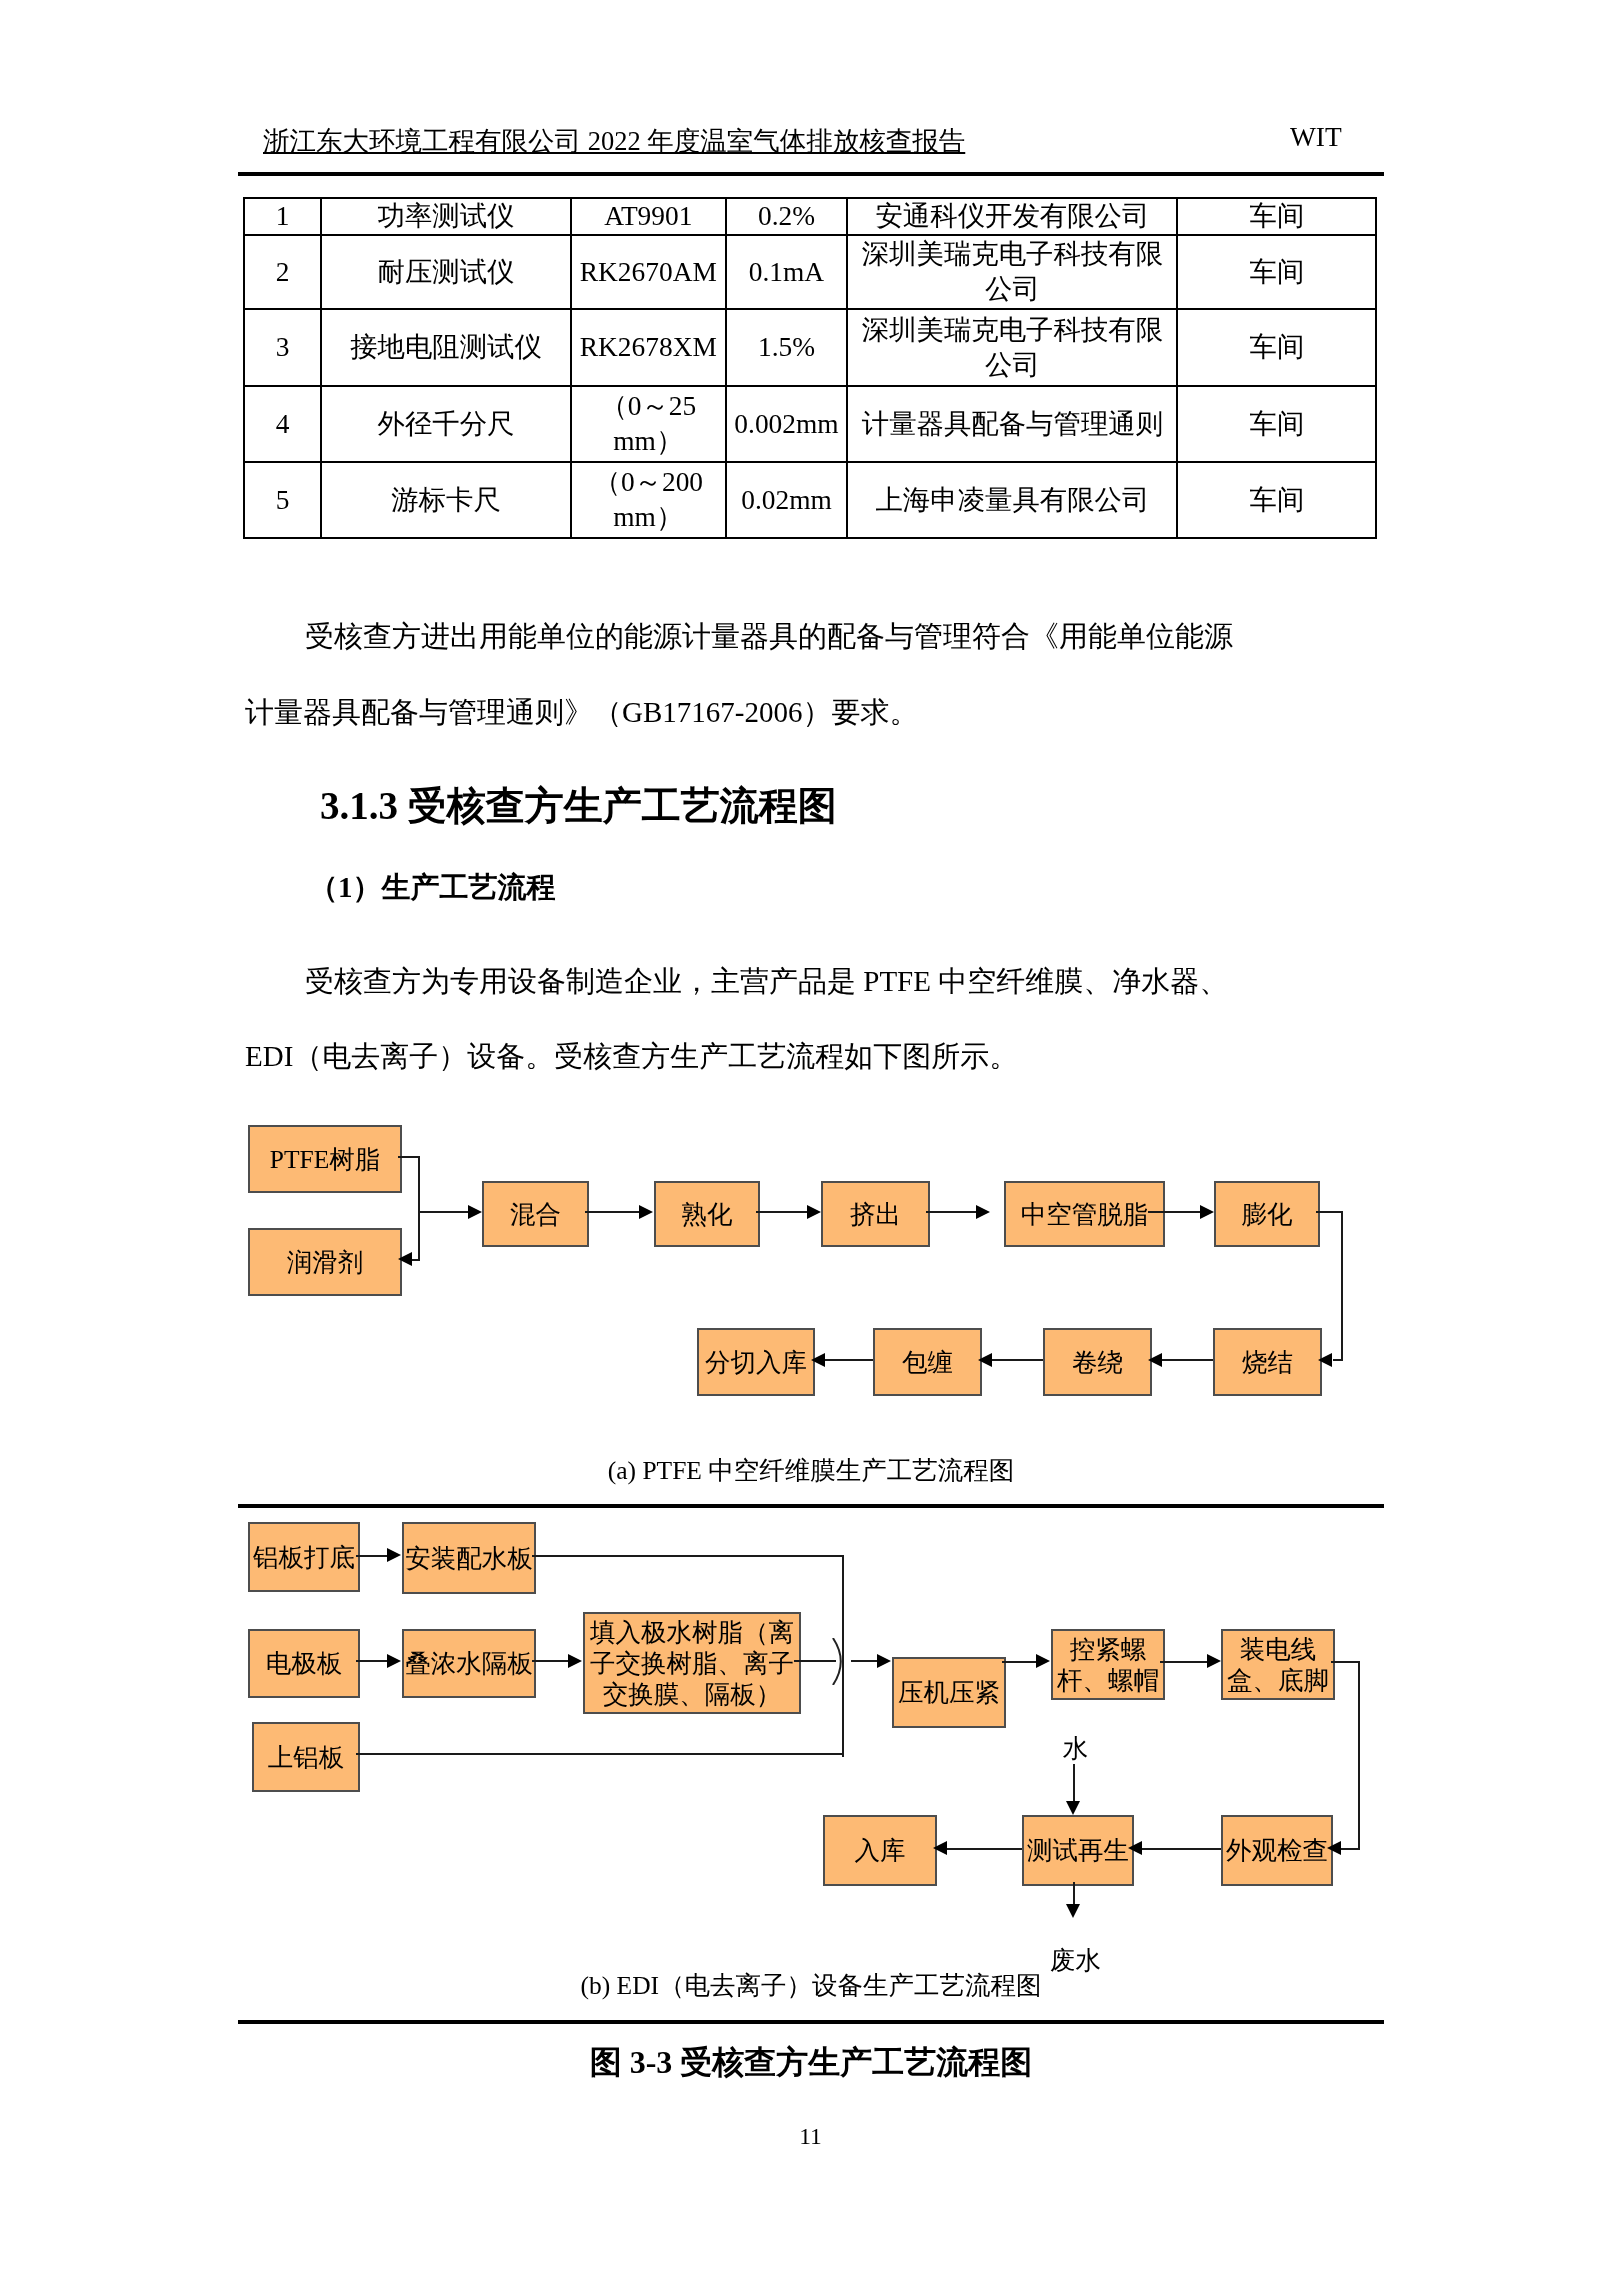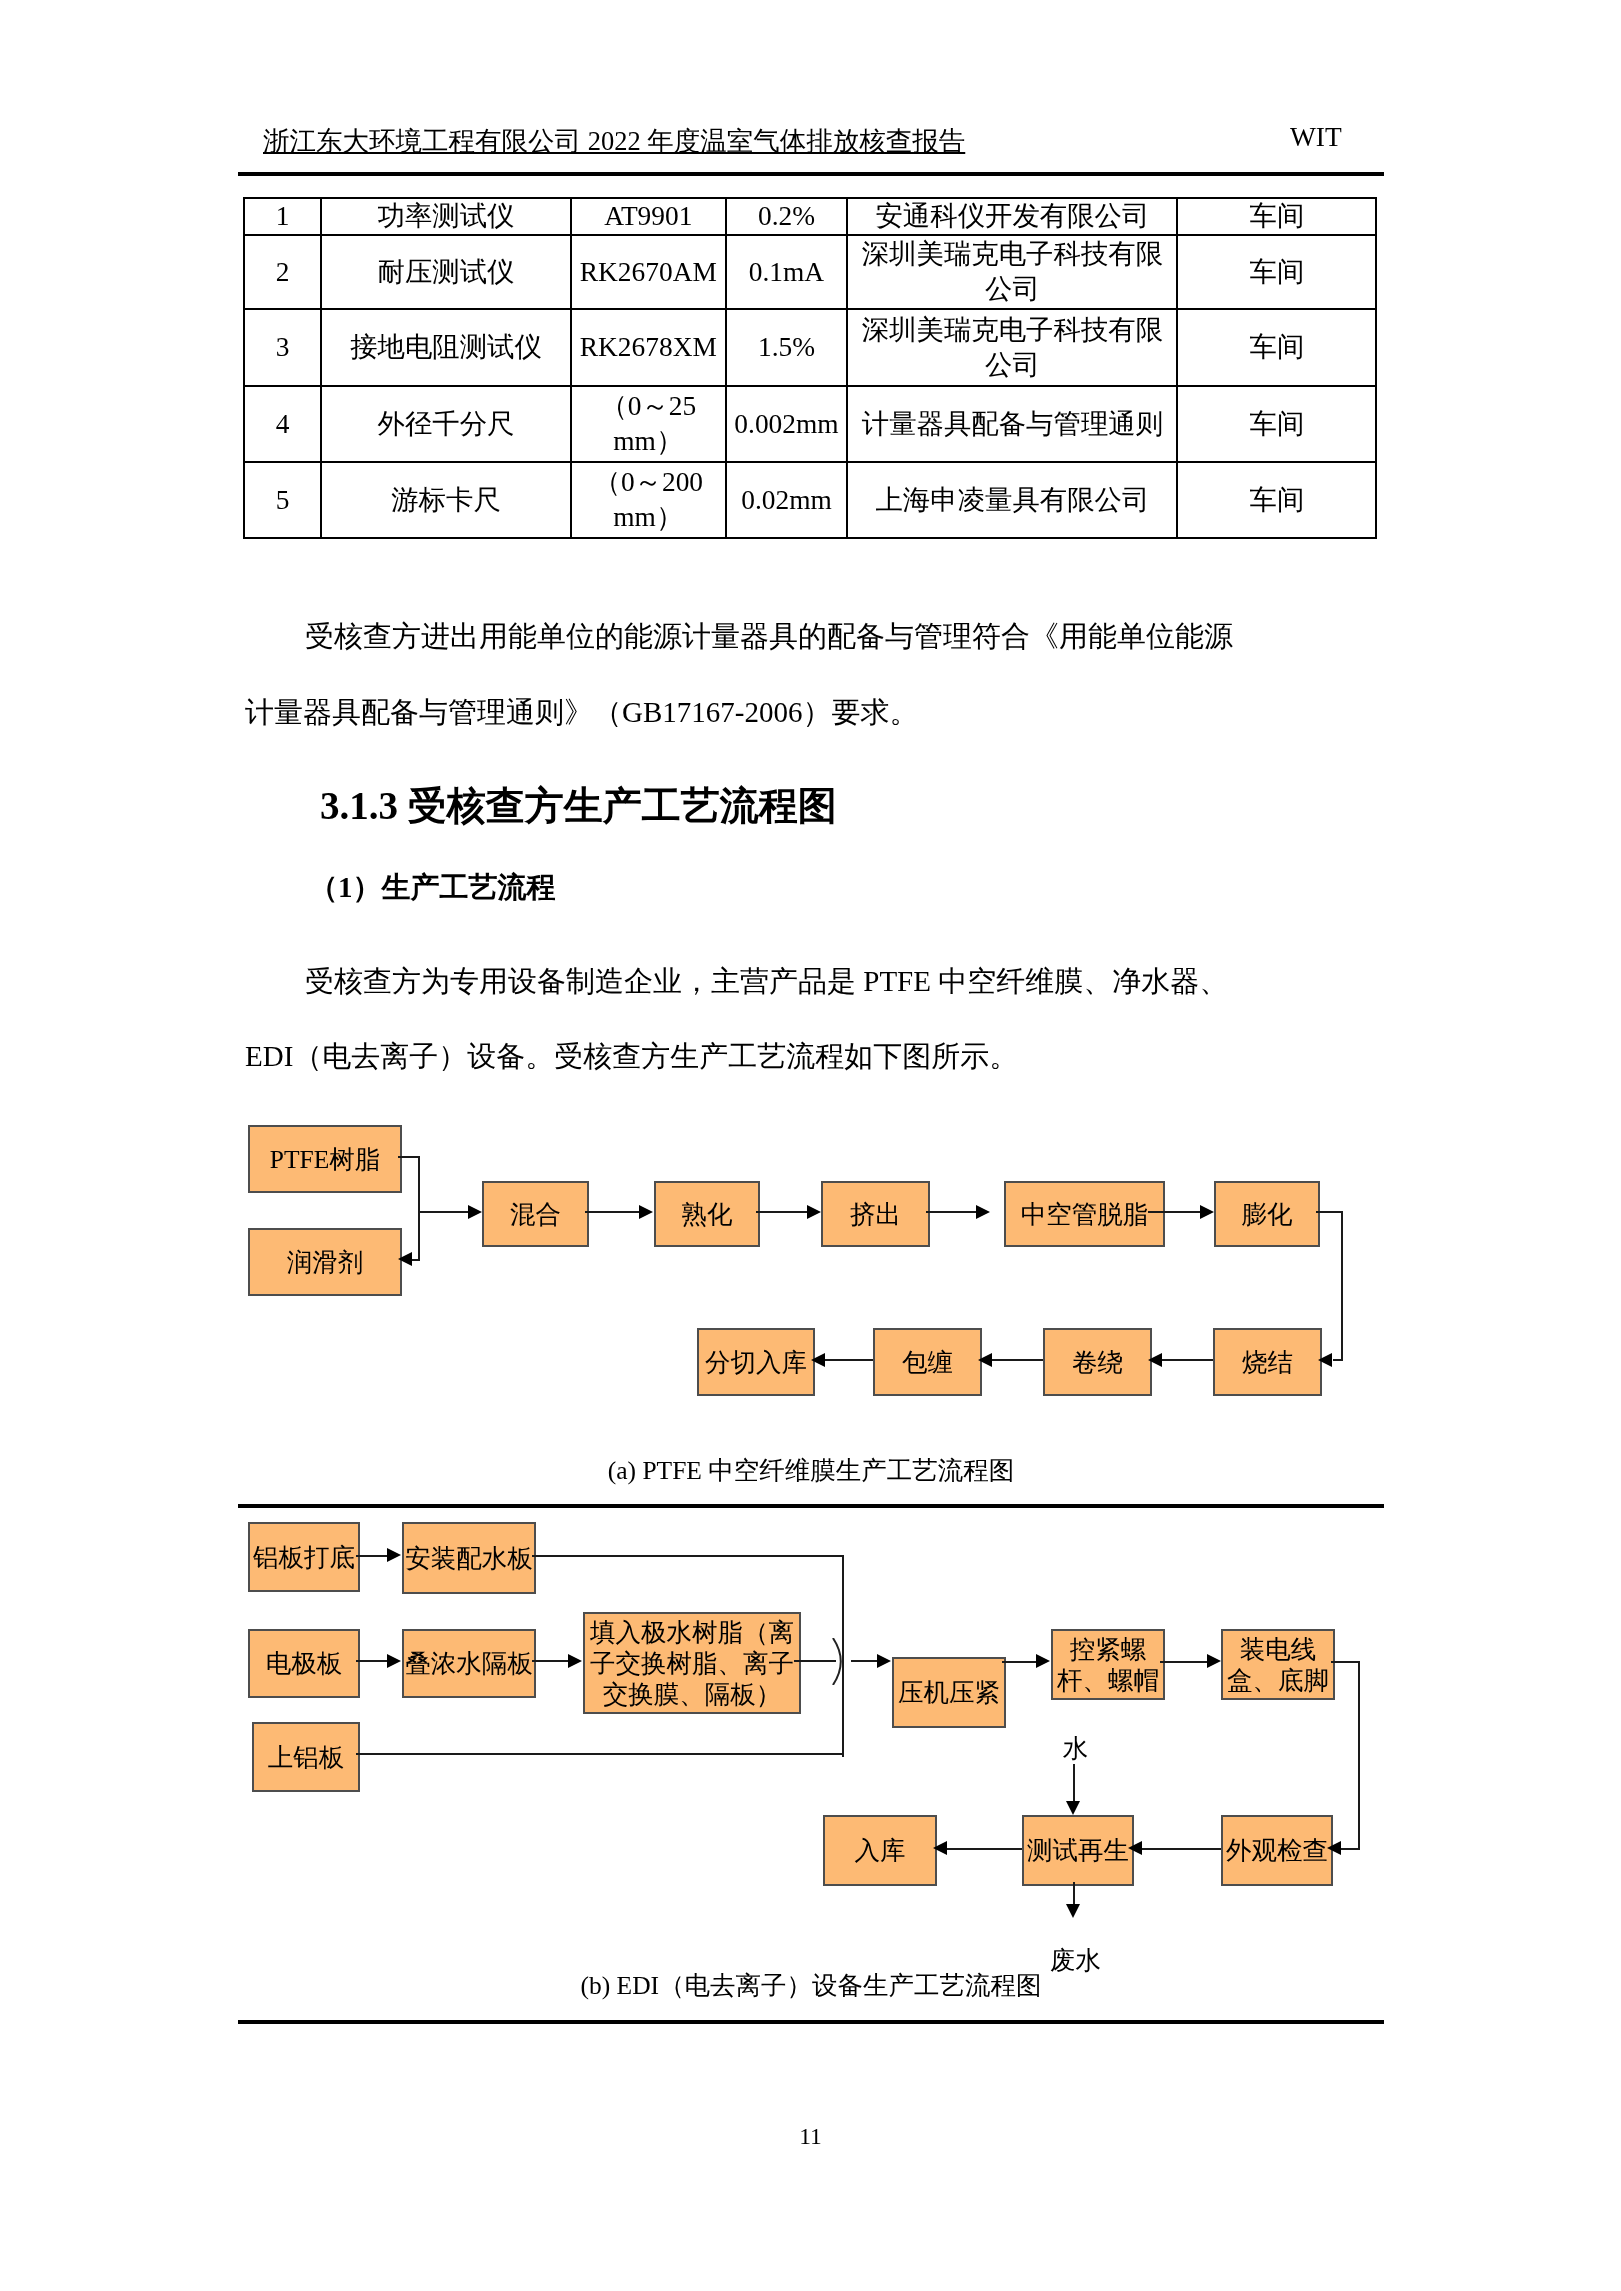--- a/index.html
+++ b/index.html
@@ -187,16 +187,17 @@
   <div class="tri tri-l" style="left:1128px;top:1841px;"></div>
   <div class="hl" style="left:947px;top:1848px;width:75px;"></div>
   <div class="tri tri-l" style="left:933px;top:1841px;"></div>
   <div class="vl" style="left:1073px;top:1764px;height:39px;"></div>
   <div class="tri tri-d" style="left:1066px;top:1801px;"></div>
   <div class="vl" style="left:1073px;top:1882px;height:24.5px;"></div>
   <div class="tri tri-d" style="left:1066px;top:1904px;"></div>
 
   <div class="cap" style="top:1968px;">(b) EDI（电去离子）设备生产工艺流程图</div>
 
+  <div class="cap" style="top:2041px;font-size:32px;font-weight:bold;">图 3-3 受核查方生产工艺流程图</div>
   <div class="abs" style="left:0;top:2123px;width:1621px;text-align:center;font-size:23.5px;">11</div>
 
 </div>
 
 
 </body></html>

